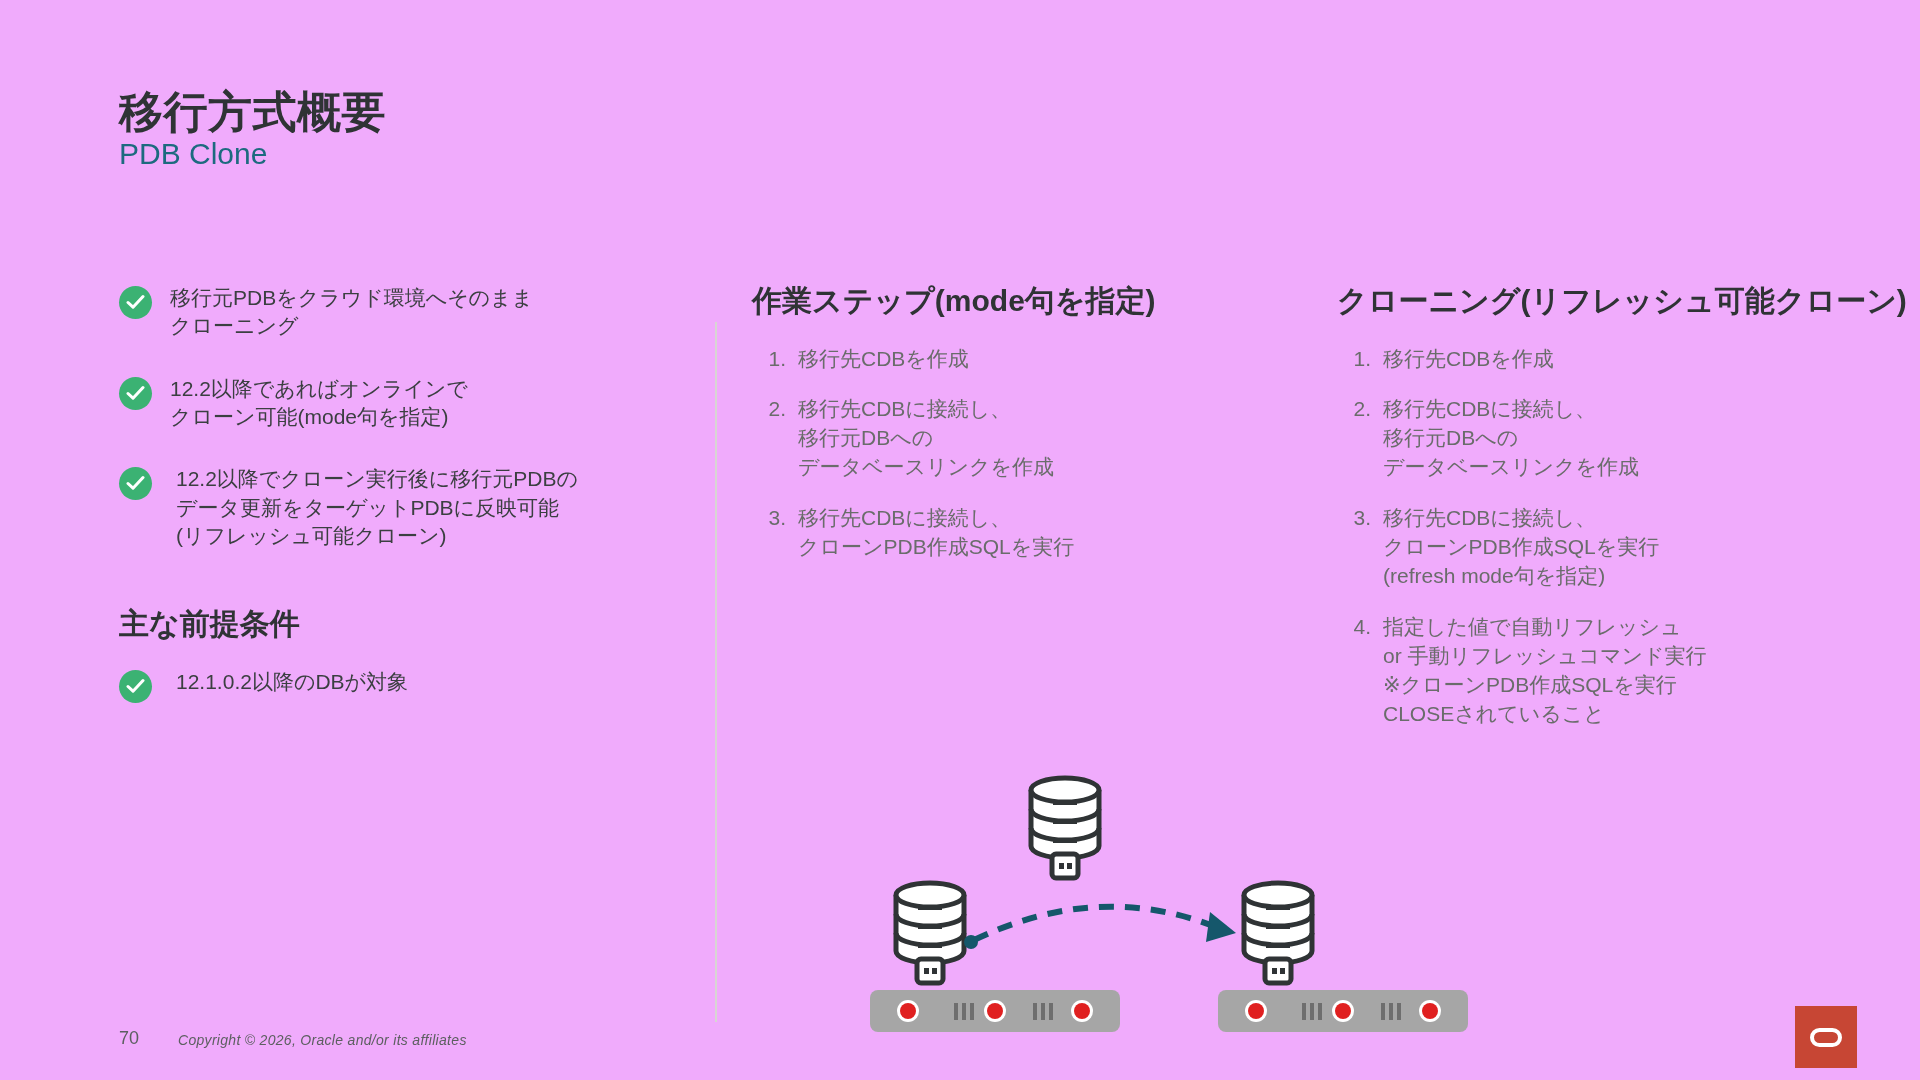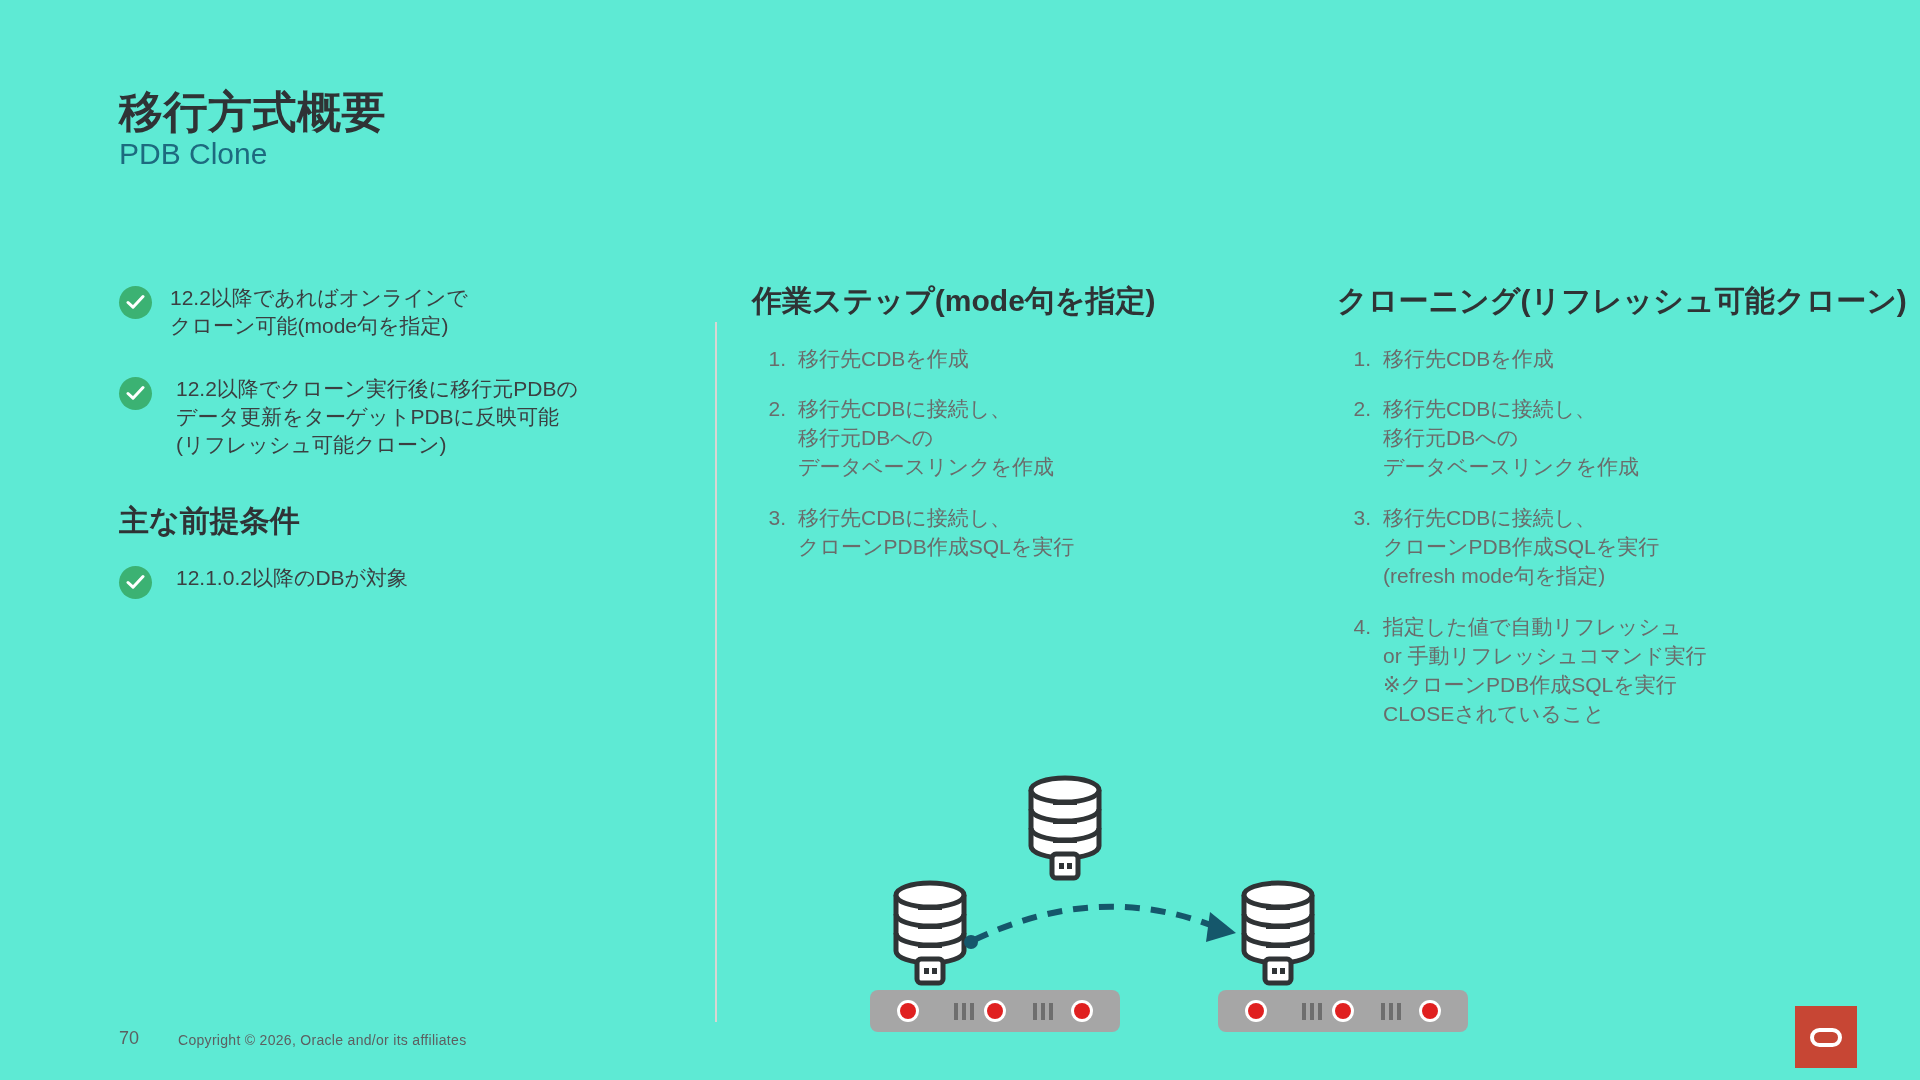--- a/index.html
+++ b/index.html
@@ -5,21 +5,21 @@
   * { box-sizing: border-box; margin: 0; padding: 0; }
   html, body {
     width: 1920px; height: 1080px;
     background: #f9f8f6;
     font-family: "Liberation Sans", "DejaVu Sans", sans-serif;
     overflow: hidden;
   }
   #slide {
     position: relative;
     width: 1920px; height: 1080px;
-    background: #5eead4;
+    background: #f0abfc;
   }
 
   
   .title-block { position: absolute; left: 119px; top: 88px; }
   .slide-title {
     font-size: 44px; font-weight: bold; color: #2f3335;
     letter-spacing: 0.5px; line-height: 1.1;
   }
   .slide-subtitle {
     font-size: 30px; color: #1d6a7f; line-height: 1.2;
@@ -32,21 +32,21 @@
 
   .divider {
     position: absolute; left: 715px; top: 322px;
     width: 2px; height: 700px; background: #d8d6d2;
   }
 
   .sect-head {
     font-size: 30px; font-weight: bold; color: #2f3335;
     margin-bottom: 26px; line-height: 1.15; white-space: nowrap;
   }
-  .sect-head.second { margin-top: 44px; }
+  .sect-head.second { margin-top: 57px; }
 
   
   .check-list { list-style: none; }
   .check-item {
     display: flex; align-items: flex-start;
     margin-bottom: 34px;
   }
   .check-item:last-child { margin-bottom: 0; gap: 6px; }
   .check-icon {
     flex: 0 0 auto;
@@ -77,21 +77,21 @@
   
   #diagram { position: absolute; left: 870px; top: 770px; width: 660px; height: 270px; }
 
   
   .footer-page {
     position: absolute; left: 119px; top: 1028px;
     font-size: 18px; color: #5c5f60;
   }
   .footer-copy {
     position: absolute; left: 178px; top: 1032px;
-    font-size: 14px; color: #5c5f60; letter-spacing: 0.3px;
+    font-size: 14px; color: #5c5f60; letter-spacing: 0.3px; font-style: italic;
   }
   .oracle-logo {
     position: absolute; left: 1795px; top: 1006px;
     width: 62px; height: 62px; background: #c74634;
     display: flex; align-items: center; justify-content: center;
   }
   .oracle-o {
     width: 32px; height: 19px; border: 4px solid #ffffff;
     border-radius: 10px;
   }
@@ -104,20 +104,29 @@
   <div class="title-block">
     <div class="slide-title">移行方式概要</div>
     <div class="slide-subtitle">PDB Clone</div>
   </div>
 
   <div class="divider"></div>
 
   <div class="col-left">
 
     <ul class="check-list">
+      <li class="check-item">
+        <span class="check-icon">
+          <svg width="19" height="17" viewBox="0 0 19 17">
+              <path d="M2 8.5 L7 13.2 L17 2.5" stroke="#ffffff" stroke-width="3" fill="none" stroke-linecap="round" stroke-linejoin="round"></path>
+            </svg>
+        </span>
+        <span class="check-text">移行元PDBをクラウド環境へそのまま
+クローニング</span>
+      </li>
       <li class="check-item">
         <span class="check-icon">
           <svg width="19" height="17" viewBox="0 0 19 17">
               <path d="M2 8.5 L7 13.2 L17 2.5" stroke="#ffffff" stroke-width="3" fill="none" stroke-linecap="round" stroke-linejoin="round"></path>
             </svg>
         </span>
         <span class="check-text">12.2以降であればオンラインで
 クローン可能(mode句を指定)</span>
       </li>
       <li class="check-item">

